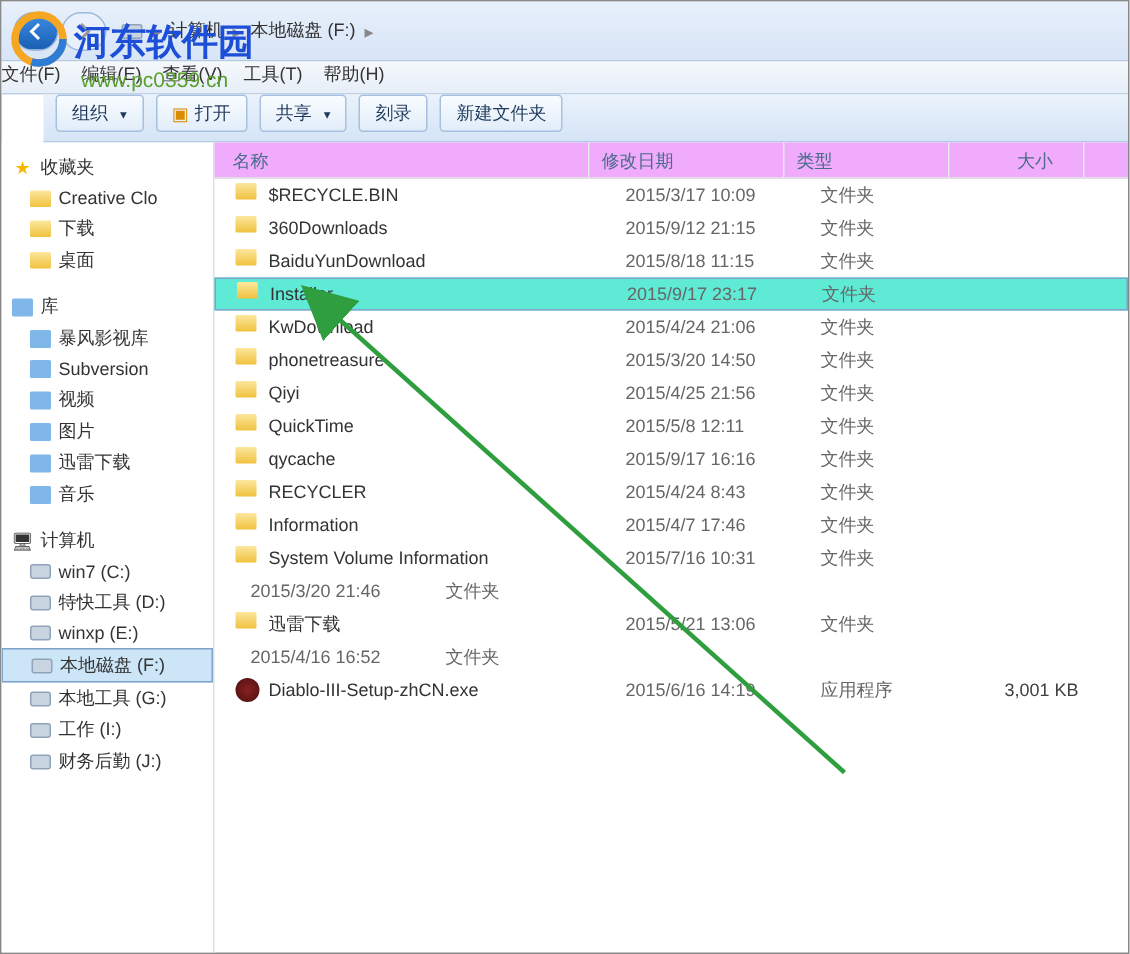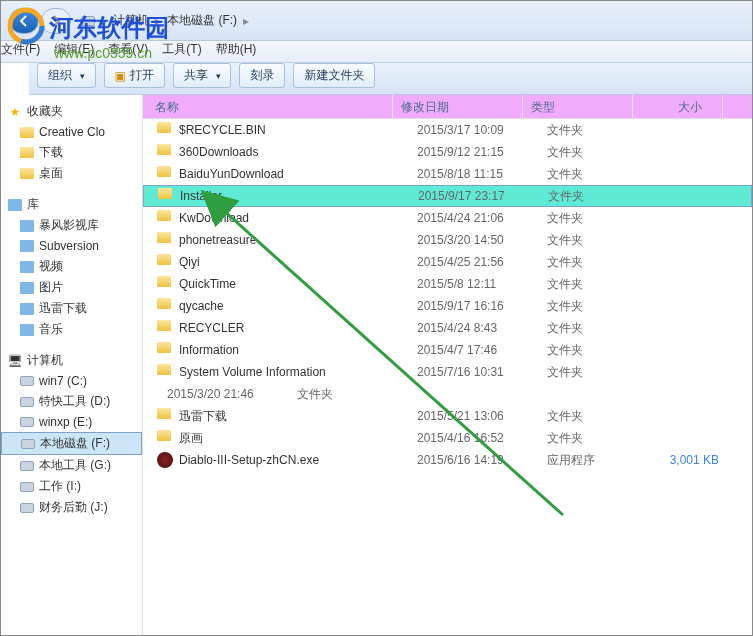--- a/index.html
+++ b/index.html
@@ -44,21 +44,21 @@
     .col-type { width: 110px; }
     .col-size { width: 90px; text-align: right; padding-right: 20px; }
     
     .file-list { }
     .row { display: flex; height: 22px; align-items: center; }
     .row.selected { background: #5eead4; border: 1px solid #7da2ce; }
     .cell { padding: 0 8px; color: #333; overflow: hidden; white-space: nowrap; }
     .cell-name { width: 250px; padding-left: 14px; display: flex; align-items: center; gap: 6px; }
     .cell-date { width: 130px; color: #666; margin-left: 16px; }
     .cell-type { width: 110px; color: #666; }
-    .cell-size { width: 90px; text-align: right; color: #3b82f6; padding-right: 20px; }
+    .cell-size { width: 90px; text-align: right; color: #404040; padding-right: 20px; }
     .file-ico { width: 16px; height: 16px; display: inline-flex; }
     .exe-ico { border-radius: 50%; background: radial-gradient(circle, #8a2020, #4a1010); }
     
     .arrow-overlay { position: absolute; pointer-events: none; top: 0; left: 0; z-index: 50; }
   </style>
 </head>
 <body>
 
 <div class="watermark">
   <span class="watermark-logo">
@@ -387,26 +387,20 @@
             <span class="file-ico">
               <span class="folder-ico"></span>
             </span>
             <span>迅雷下载</span>
           </div>
           <div class="cell cell-date">2015/5/21 13:06</div>
           <div class="cell cell-type">文件夹</div>
           <div class="cell cell-size"></div>
         </div>
         <div class="row">
-          <div class="cell cell-name">
-            <span class="file-ico">
-              <span class="folder-ico"></span>
-            </span>
-            <span>原画</span>
-          </div>
           <div class="cell cell-date">2015/4/16 16:52</div>
           <div class="cell cell-type">文件夹</div>
           <div class="cell cell-size"></div>
         </div>
         <div class="row">
           <div class="cell cell-name">
             <span class="file-ico exe-ico"></span>
             <span>Diablo-III-Setup-zhCN.exe</span>
           </div>
           <div class="cell cell-date">2015/6/16 14:19</div>

